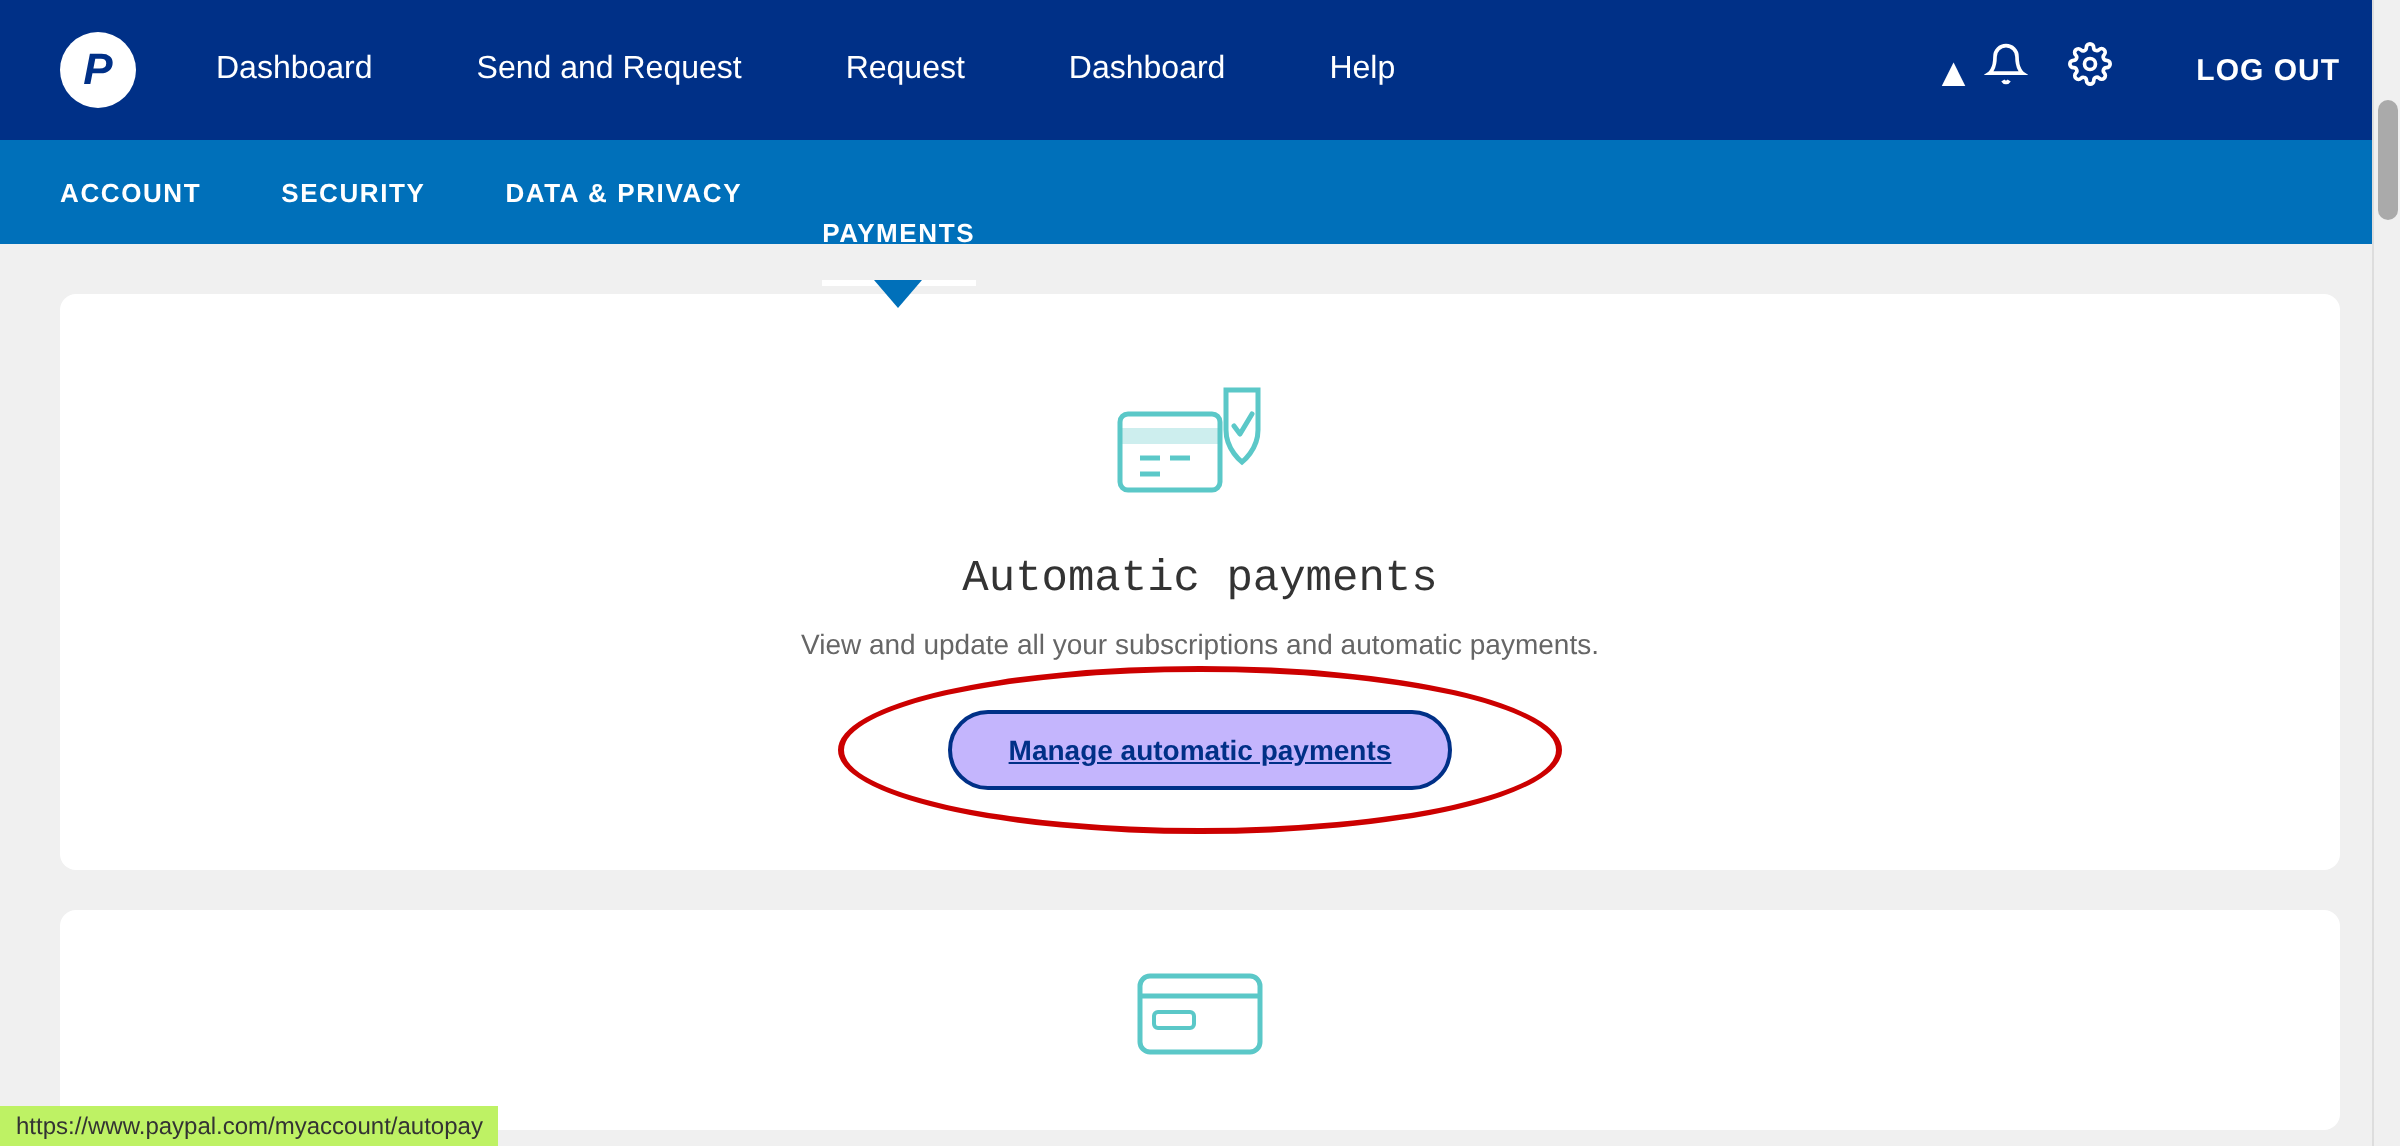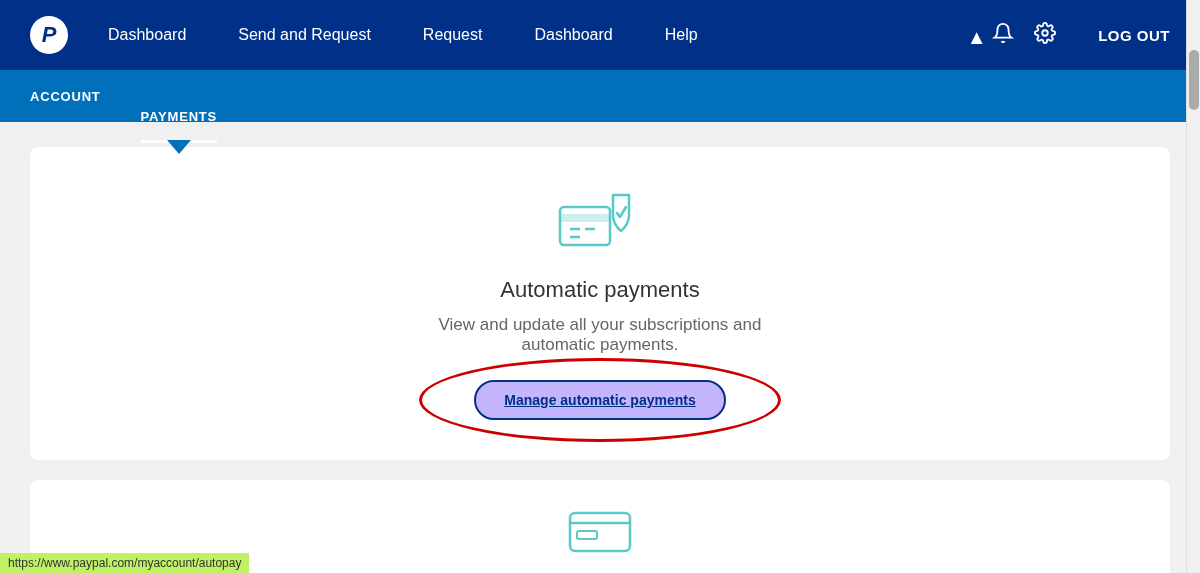--- a/index.html
+++ b/index.html
@@ -120,23 +120,24 @@
       width: 90px;
       height: 70px;
     }
 
     
     .card-title {
       font-size: 22px;
       color: #333;
       margin-bottom: 12px;
       font-weight: 400;
+      font-family: Liberation Mono, monospace;
     }
     .card-description {
-      font-size: 17px;
+      font-size: 14px;
       color: #666;
       margin-bottom: 25px;
       max-width: 400px;
     }
 
     .manage-btn {
       border: 2px solid #003087;
       background: #c4b5fd;
       color: #003087;
       padding: 10px 28px;
@@ -234,20 +235,22 @@
           <path d="M19.4 15a1.65 1.65 0 0 0 .33 1.82l.06.06a2 2 0 0 1-2.83 2.83l-.06-.06a1.65 1.65 0 0 0-1.82-.33 1.65 1.65 0 0 0-1 1.51V21a2 2 0 0 1-4 0v-.09A1.65 1.65 0 0 0 9 19.4a1.65 1.65 0 0 0-1.82.33l-.06.06a2 2 0 0 1-2.83-2.83l.06-.06A1.65 1.65 0 0 0 4.68 15a1.65 1.65 0 0 0-1.51-1H3a2 2 0 0 1 0-4h.09A1.65 1.65 0 0 0 4.6 9a1.65 1.65 0 0 0-.33-1.82l-.06-.06a2 2 0 0 1 2.83-2.83l.06.06A1.65 1.65 0 0 0 9 4.68a1.65 1.65 0 0 0 1-1.51V3a2 2 0 0 1 4 0v.09a1.65 1.65 0 0 0 1 1.51 1.65 1.65 0 0 0 1.82-.33l.06-.06a2 2 0 0 1 2.83 2.83l-.06.06A1.65 1.65 0 0 0 19.4 9a1.65 1.65 0 0 0 1.51 1H21a2 2 0 0 1 0 4h-.09a1.65 1.65 0 0 0-1.51 1z"></path>
         </svg>
       </span>
       <span class="nav-logout">LOG OUT</span>
     </div>
   </div>
 </nav>
 
 <div class="sub-nav">
   <a class="sub-nav-item">ACCOUNT</a>
+  <a class="sub-nav-item">SECURITY</a>
+  <a class="sub-nav-item">DATA &amp; PRIVACY</a>
   <a class="sub-nav-item active" style="position:relative;">
     <span>PAYMENTS</span>
     <div class="payments-arrow"></div>
   </a>
 </div>
 
 <div class="main-content">
 
   <div class="card">
 

